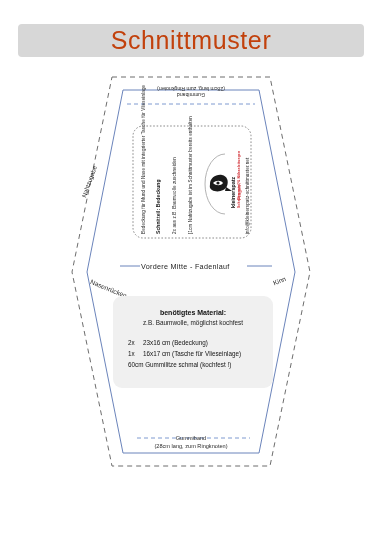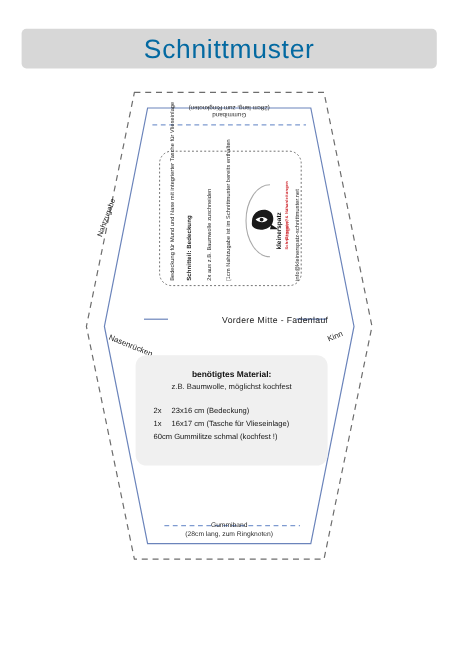--- a/index.html
+++ b/index.html
@@ -11,21 +11,21 @@
     overflow:hidden;
     color:#222;
   }
   
   .header-bar{
     position:absolute;left:18px;top:24px;width:346px;height:33px;
     background:#d7d7d7;border-radius:4px;
     display:flex;align-items:center;justify-content:center;
   }
   .header-title{
-    color:#0369a1;font-size:22px;font-weight:400;letter-spacing:.6px;
+    color:#c2410c;font-size:25px;font-weight:400;letter-spacing:.6px;
   }
   
   .stage{position:absolute;left:0;top:0;width:382px;height:540px;}
   .stage svg{position:absolute;left:0;top:0;}
   
   .rot{
     position:absolute;
     transform-origin:0 0;
     white-space:nowrap;
     font-size:4.6px;
@@ -42,21 +42,20 @@
     font-size:5.2px;
     color:#2b2b2b;
   }
   
   .lbl{
     position:absolute;white-space:nowrap;font-size:6.6px;color:#1f1f1f;
   }
   .lbl-mid{
     position:absolute;font-size:7.2px;color:#1b1b1b;letter-spacing:.3px;
     white-space:nowrap;
-    margin-left:44px;
   }
   .lbl-rot-left{
     position:absolute;white-space:nowrap;font-size:6.2px;color:#1f1f1f;
     transform-origin:0 0;
   }
   
   .gummi{
     position:absolute;text-align:center;width:160px;left:111px;
     font-size:5.6px;color:#2b2b2b;line-height:1.45;
   }

